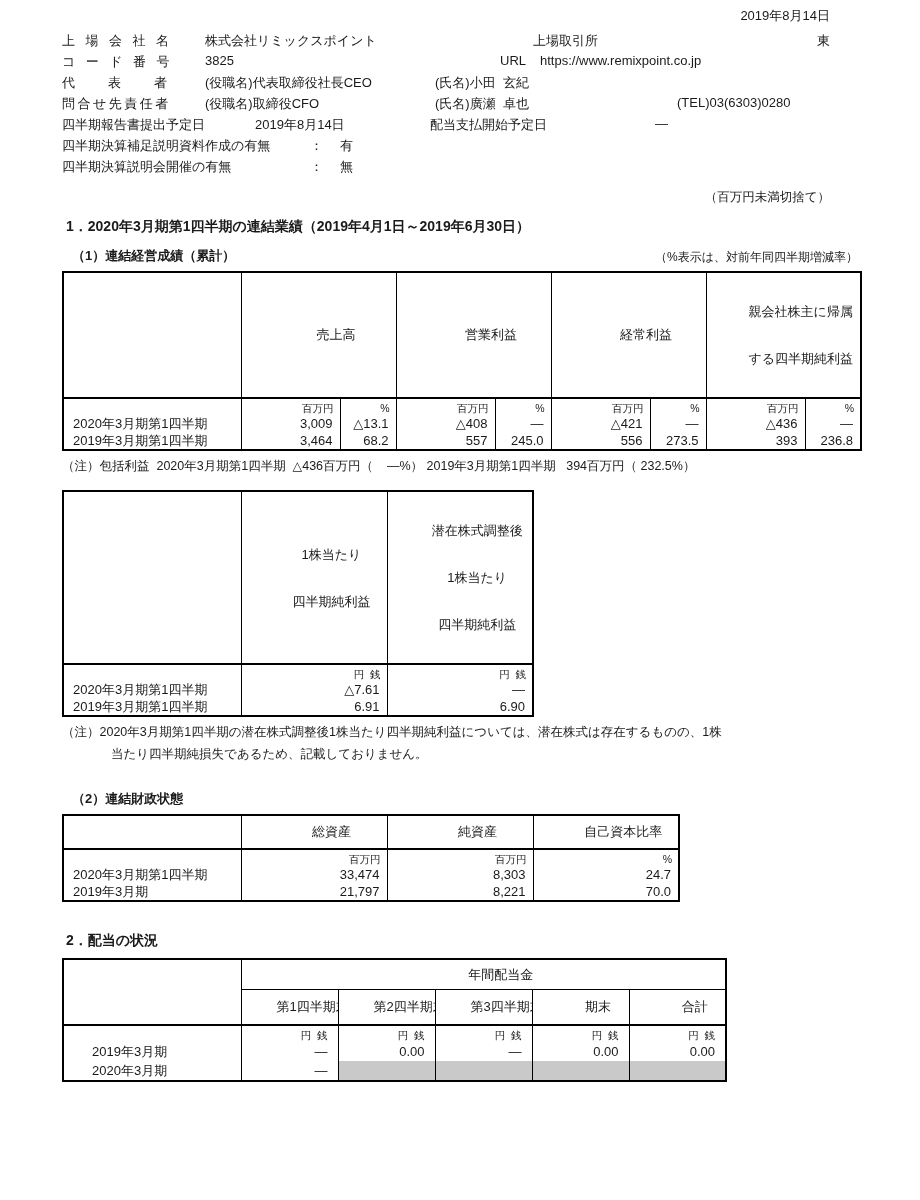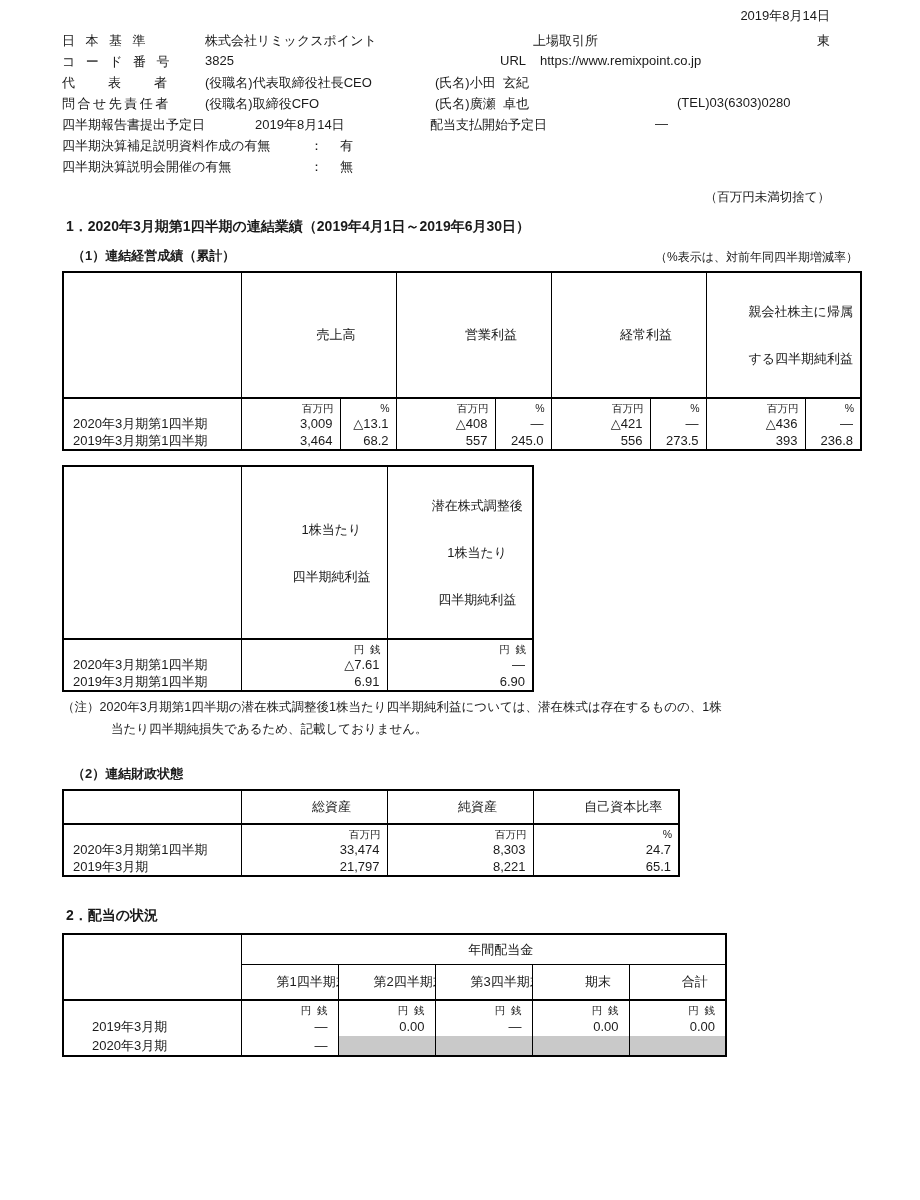--- a/index.html
+++ b/index.html
@@ -62,21 +62,21 @@
 <body>
 
 <div class="page">
   <div class="content">
 
 
     <div class="r830 date-line">2019年8月14日</div>
 
     <div class="info">
       <div class="irow">
-        <span class="abs l0 just5">日本基準</span>
+        <span class="abs l0 just5">上場会社名</span>
         <span class="abs l143">株式会社リミックスポイント</span>
         <span class="abs l471">上場取引所</span>
         <span class="abs rr">東</span>
       </div>
       <div class="irow">
         <span class="abs l0 just5">コード番号</span>
         <span class="abs l143">3825</span>
         <span class="abs l438">URL</span>
         <span class="abs" style="left:478px">https://www.remixpoint.co.jp</span>
       </div>
@@ -171,20 +171,21 @@
             <td>68.2</td>
           <td>557</td>
             <td>245.0</td>
           <td>556</td>
             <td>273.5</td>
           <td>393</td>
             <td>236.8</td>
         </tr>
       </tbody>
     </table>
+    <div class="note">（注）包括利益  2020年3月期第1四半期  △436百万円（    ―%） 2019年3月期第1四半期   394百万円（ 232.5%）</div>
 
     <table class="t" style="width:470px;margin-top:14px">
       <colgroup>
         <col style="width:178px">
           <col style="width:146px">
           <col style="width:146px">
       </colgroup>
       <thead>
         <tr style="height:56px">
           <th></th>
@@ -247,21 +248,21 @@
         <tr class="data">
           <td class="lab">2020年3月期第1四半期</td>
           <td>33,474</td>
           <td>8,303</td>
           <td>24.7</td>
         </tr>
         <tr class="data">
           <td class="lab">2019年3月期</td>
           <td>21,797</td>
           <td>8,221</td>
-          <td>65.1</td>
+          <td>70.0</td>
         </tr>
       </tbody>
     </table>
 
     <h2 class="sec-h" style="margin-top:30px;margin-left:4px">2．配当の状況</h2>
 
     <table class="t dv" style="width:663px;margin-top:8px">
       <colgroup>
         <col style="width:178px">
           <col style="width:97px">

